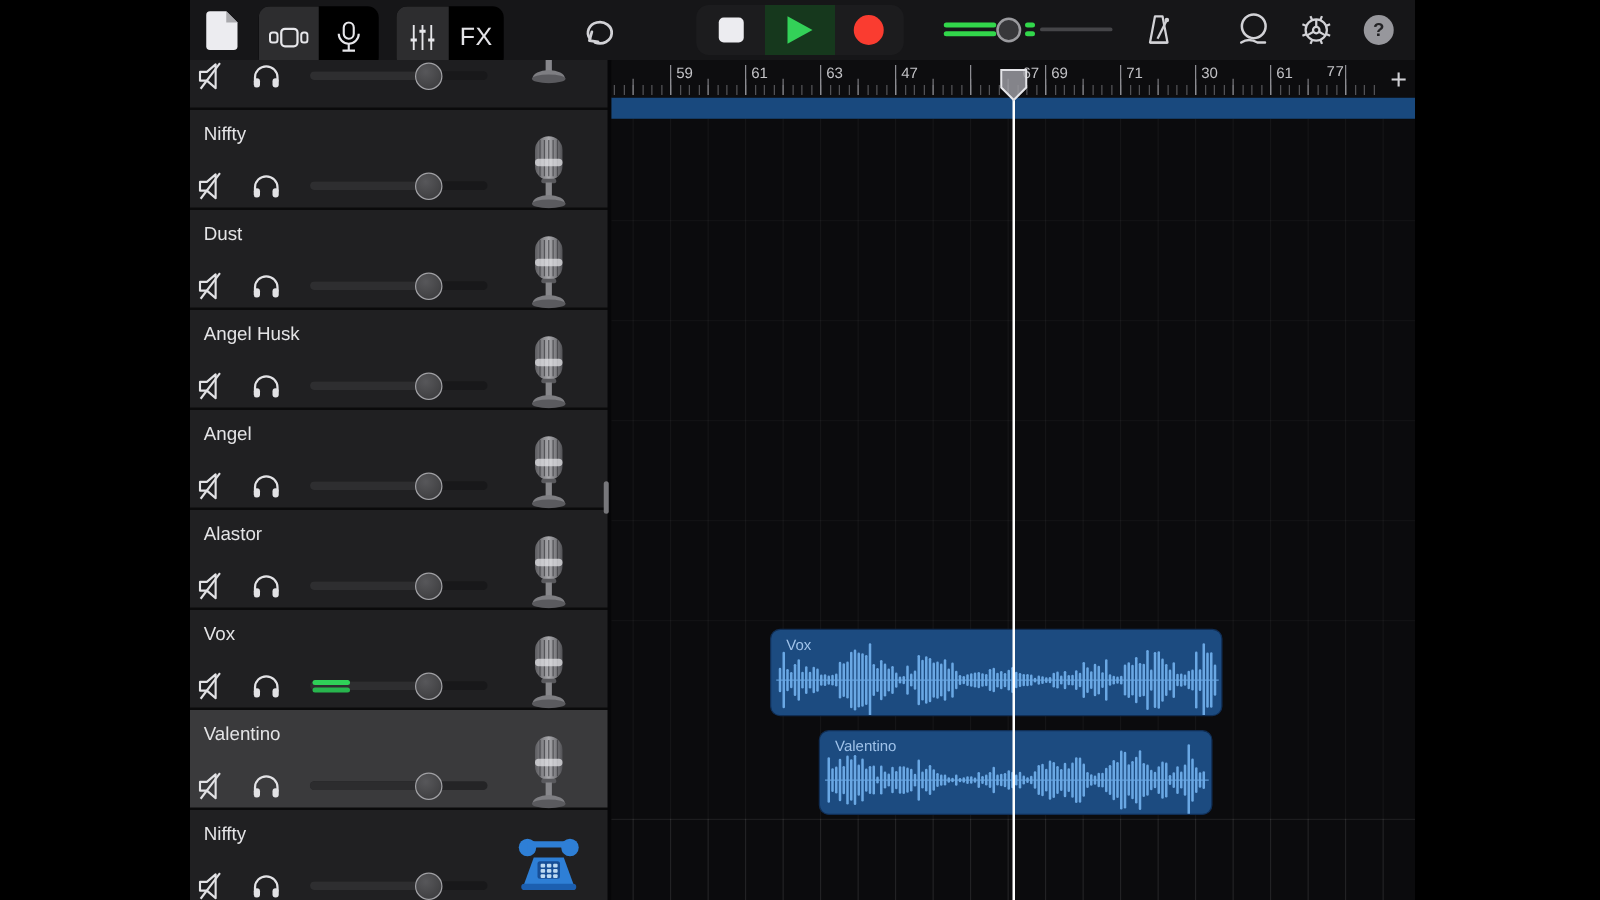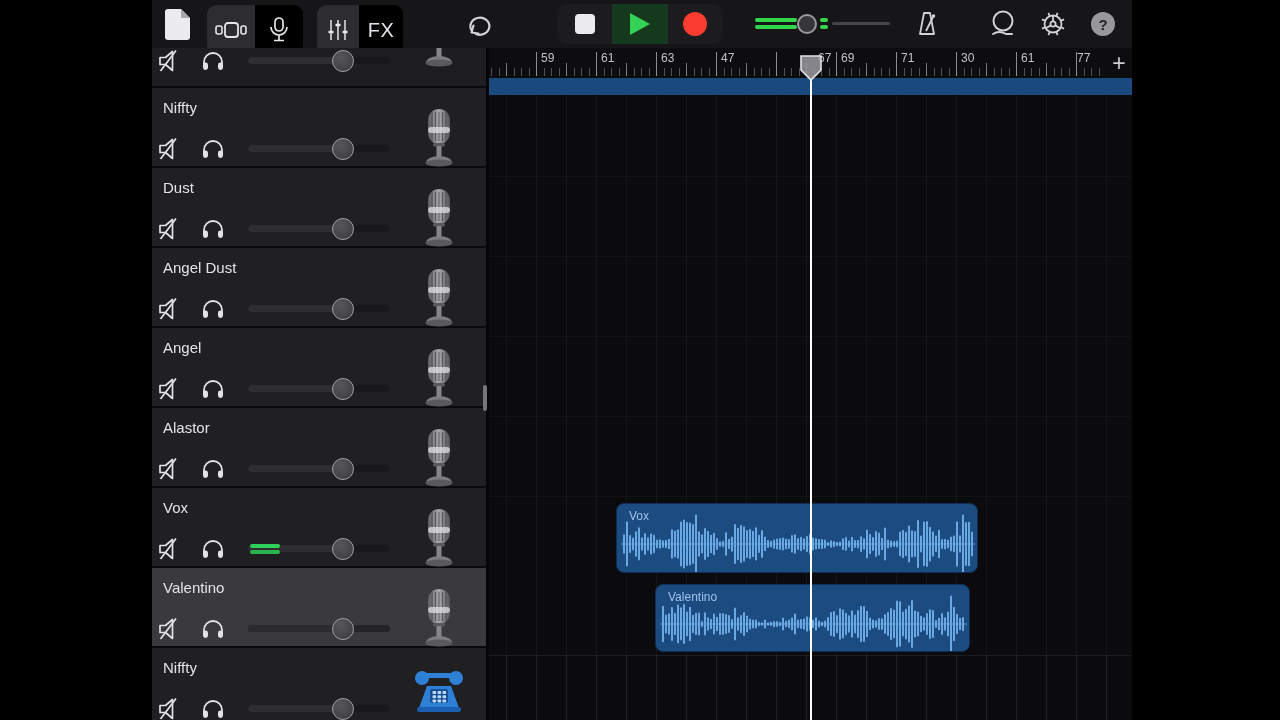--- a/index.html
+++ b/index.html
@@ -295,21 +295,21 @@
               <line x1="21.5" y1="5" x2="21.5" y2="34" stroke="#3c3c40" stroke-width="1" opacity="0.7"></line>
               <line x1="25" y1="5" x2="25" y2="34" stroke="#3c3c40" stroke-width="1" opacity="0.7"></line>
  <rect x="7" y="20" width="22" height="6" rx="3" fill="#e2e2e6" opacity="0.75"></rect>
  <rect x="12" y="36" width="12" height="3.5" rx="1.5" fill="#59595d"></rect>
  <rect x="15.5" y="39" width="5" height="11" fill="#87878b"></rect>
  <path d="M5 56 a13 7 0 0 1 26 0 z" fill="#7e7e82"></path>
  <ellipse cx="18" cy="56" rx="13.5" ry="3.5" fill="#5a5a5e"></ellipse>
             </svg></div>
   </div>
         <div class="trow">
-    <div class="tname">Angel Dust</div>
+    <div class="tname">Angel Husk</div>
     <div class="ticon mute" style="left:6px;top:49px;">
       <svg width="24" height="24" viewBox="0 0 24 24">
         <polygon points="2,8.5 7.5,8.5 14.5,2.5 14.5,21.5 7.5,15.5 2,15.5" fill="none" stroke="#e2e2e5" stroke-width="1.7" stroke-linejoin="round"></polygon>
         <line x1="2.5" y1="22" x2="18" y2="1.5" stroke="#e2e2e5" stroke-width="1.7"></line>
       </svg>
     </div>
     <div class="ticon" style="left:49px;top:49px;">
       <svg width="24" height="24" viewBox="0 0 24 24">
         <path d="M3 16 v-3 a9 9 0 0 1 18 0 v3" fill="none" stroke="#e2e2e5" stroke-width="1.8"></path>
         <rect x="2" y="13.5" width="5" height="7.5" rx="2.4" fill="#e2e2e5"></rect>
@@ -713,21 +713,21 @@
           <div class="rlabel" style="left:292px;margin-left:37px;">67</div>
           <div class="tick" style="left:347px;top:4px;height:24px;"></div>
           <div class="rlabel" style="left:352px;">69</div>
           <div class="tick" style="left:407px;top:4px;height:24px;"></div>
           <div class="rlabel" style="left:412px;">71</div>
           <div class="tick" style="left:467px;top:4px;height:24px;"></div>
           <div class="rlabel" style="left:472px;">30</div>
           <div class="tick" style="left:527px;top:4px;height:24px;"></div>
           <div class="rlabel" style="left:532px;">61</div>
           <div class="tick" style="left:587px;top:4px;height:24px;"></div>
-          <div class="rlabel" style="left:588px;">77</div>
+          <div class="rlabel" style="left:572px;font-family:Liberation Mono, monospace;">77</div>
         </div>
       <div id="plusbtn">+</div>
     </div>
     <div id="regionlayer">
         <div class="region" style="left: 127px; top: 455px; width: 362px; height: 70px; background: rgb(28, 75, 128);">
           <svg width="362" height="70" viewBox="0 0 362 70" style="position:absolute;left:0;top:0;">
             <line x1="4" y1="40" x2="358" y2="40" stroke="#6aa8e4" stroke-width="1" opacity="0.85"></line>
             <rect x="6" y="30.2" width="2" height="19.6" fill="#6aa8e4" rx="1"></rect>
             <rect x="9" y="17.3" width="2" height="45.3" fill="#6aa8e4" rx="1"></rect>
             <rect x="12" y="31.1" width="2" height="17.8" fill="#6aa8e4" rx="1"></rect>

